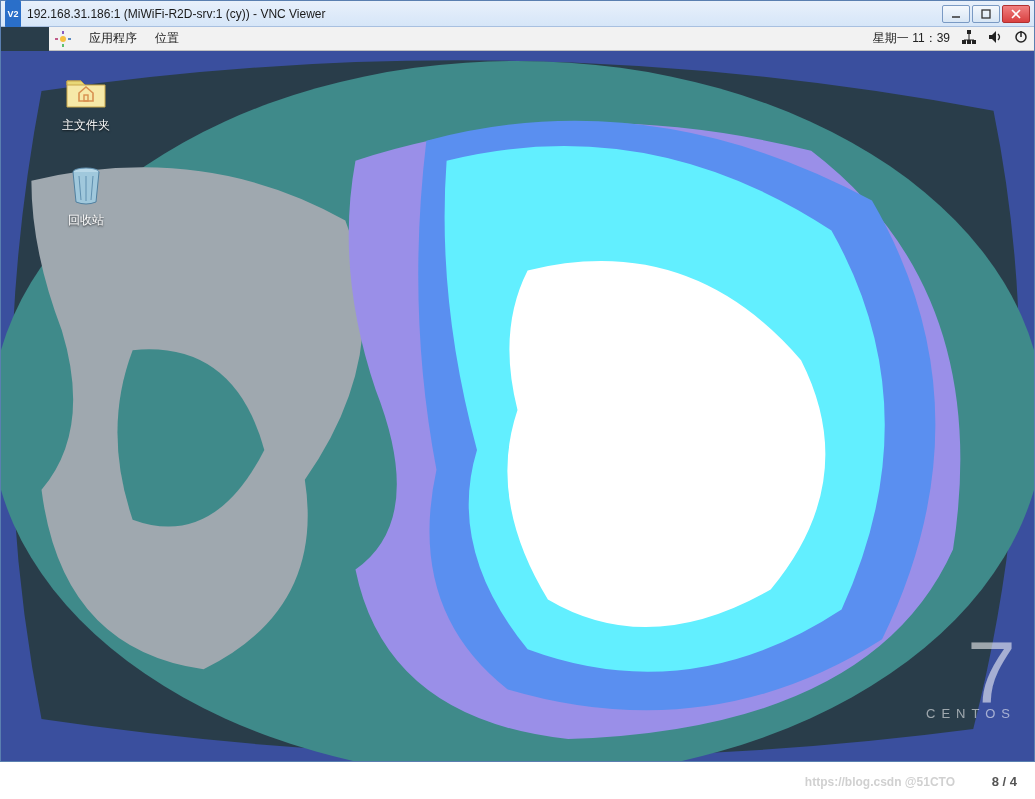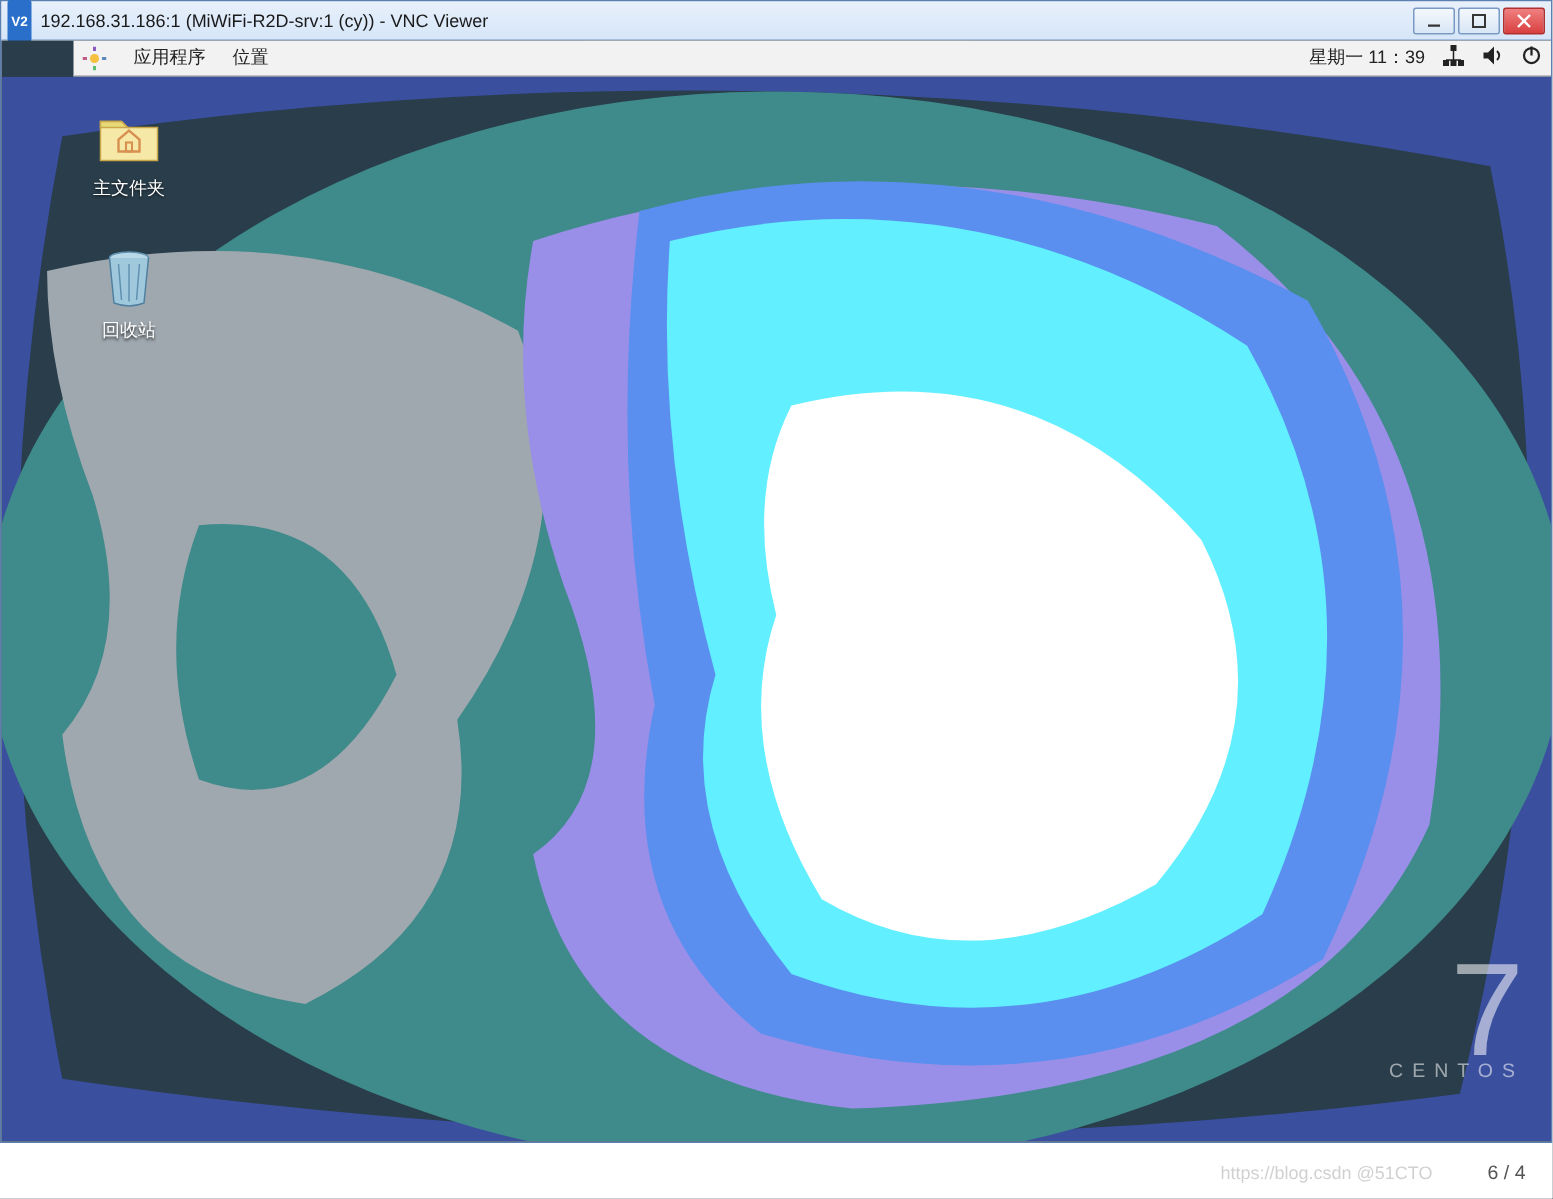--- a/index.html
+++ b/index.html
@@ -46,21 +46,21 @@
 .desktop-icon .icon-img { width: 46px; height: 46px; }
 .desktop-icon .label { font-size: 12px; color: #fff; text-shadow: 0 1px 2px rgba(0,0,0,0.8); }
 
 .centos-logo { position: absolute; right: 18px; bottom: 40px; color: rgba(255,255,255,0.55); text-align: right; font-family: Arial, sans-serif; }
 .centos-7 { font-size: 88px; font-weight: 100; line-height: 0.7; }
 .centos-text { font-size: 13px; letter-spacing: 6px; margin-top: 2px; }
 
 .page-footer {
   position: absolute; left: 0; right: 0; bottom: 0; height: 36px;
   display: flex; align-items: center; justify-content: flex-end; padding: 0 18px;
-  font-size: 13px; color: #555;
+  font-size: 13px; color: #555; font-weight: bold;
 }
 .watermark { position: absolute; right: 80px; bottom: 10px; color: rgba(120,120,120,0.35); font-size: 12px; }
 </style>
 </head>
 <body>
 
 <div class="outer-window">
 
   <div class="win-titlebar">
     <span class="vnc-icon">V2</span>
@@ -181,14 +181,14 @@
     <div class="centos-logo">
       <div class="centos-7">7</div>
       <div class="centos-text">CENTOS</div>
     </div>
 
   </div>
 </div>
 
 <div class="page-footer">
   <span class="watermark">https://blog.csdn @51CTO</span>
-  <span>6 / 4</span>
+  <span>8 / 4</span>
 </div>
 
 </body></html>

